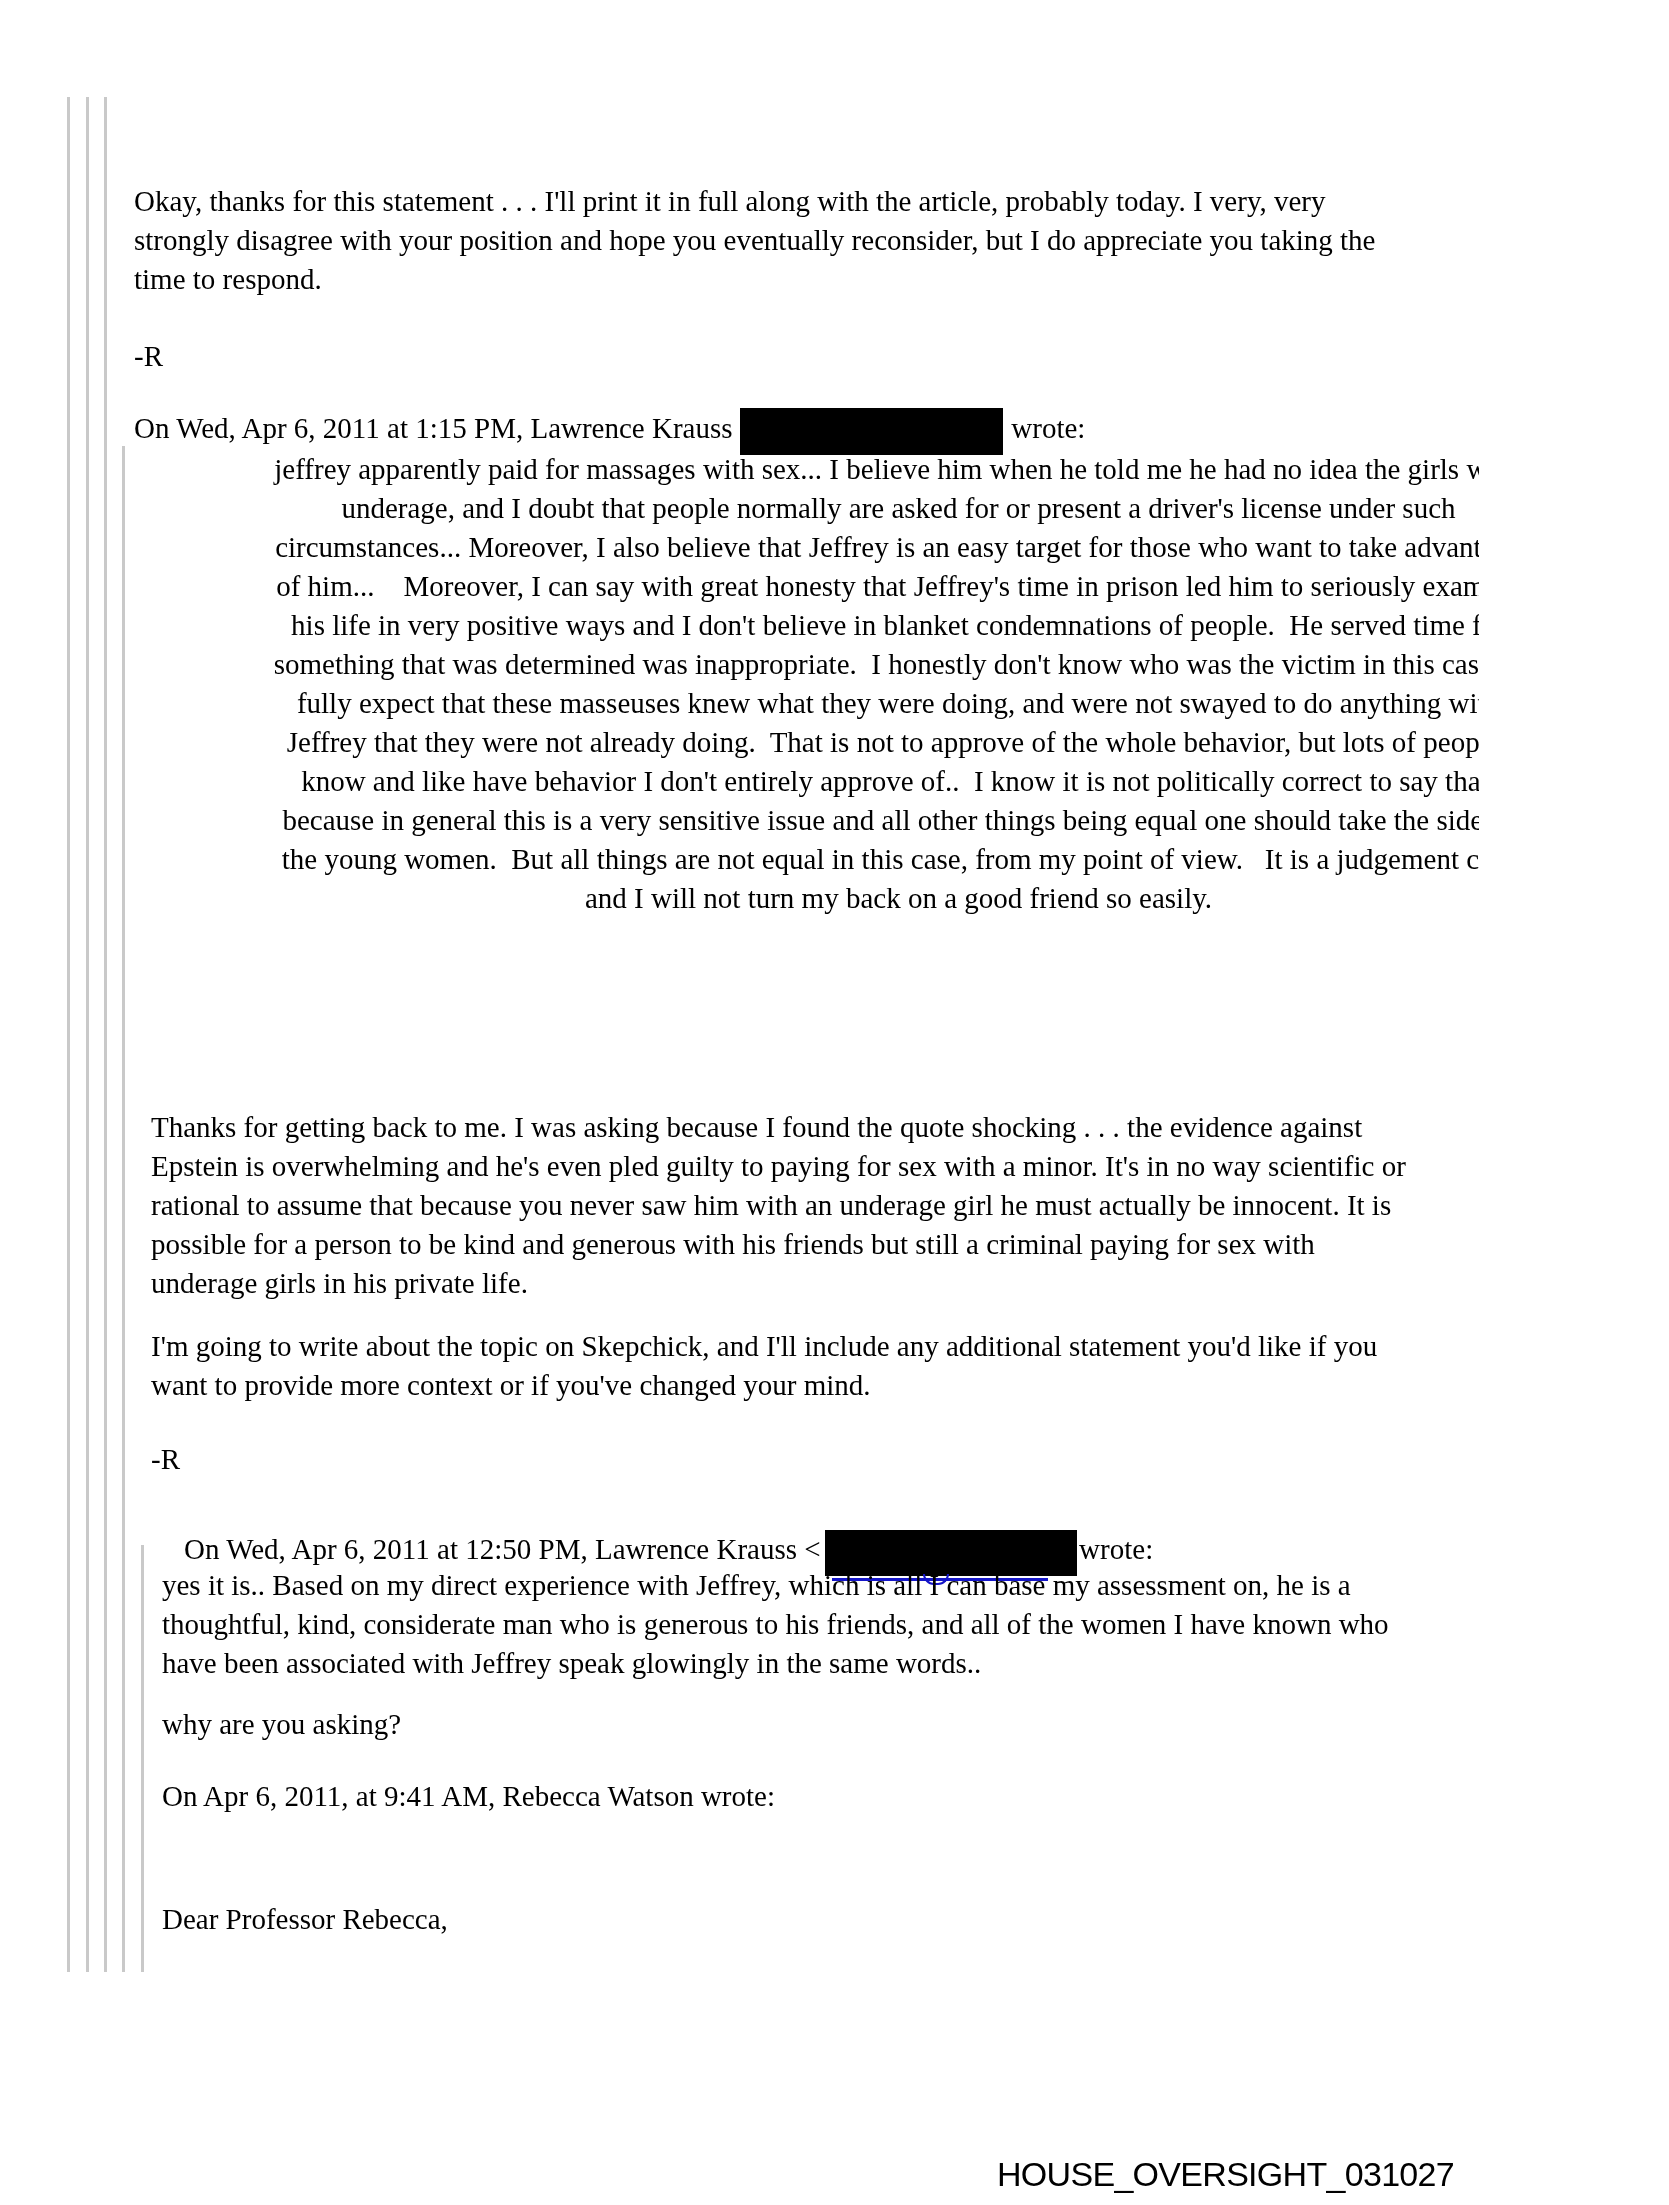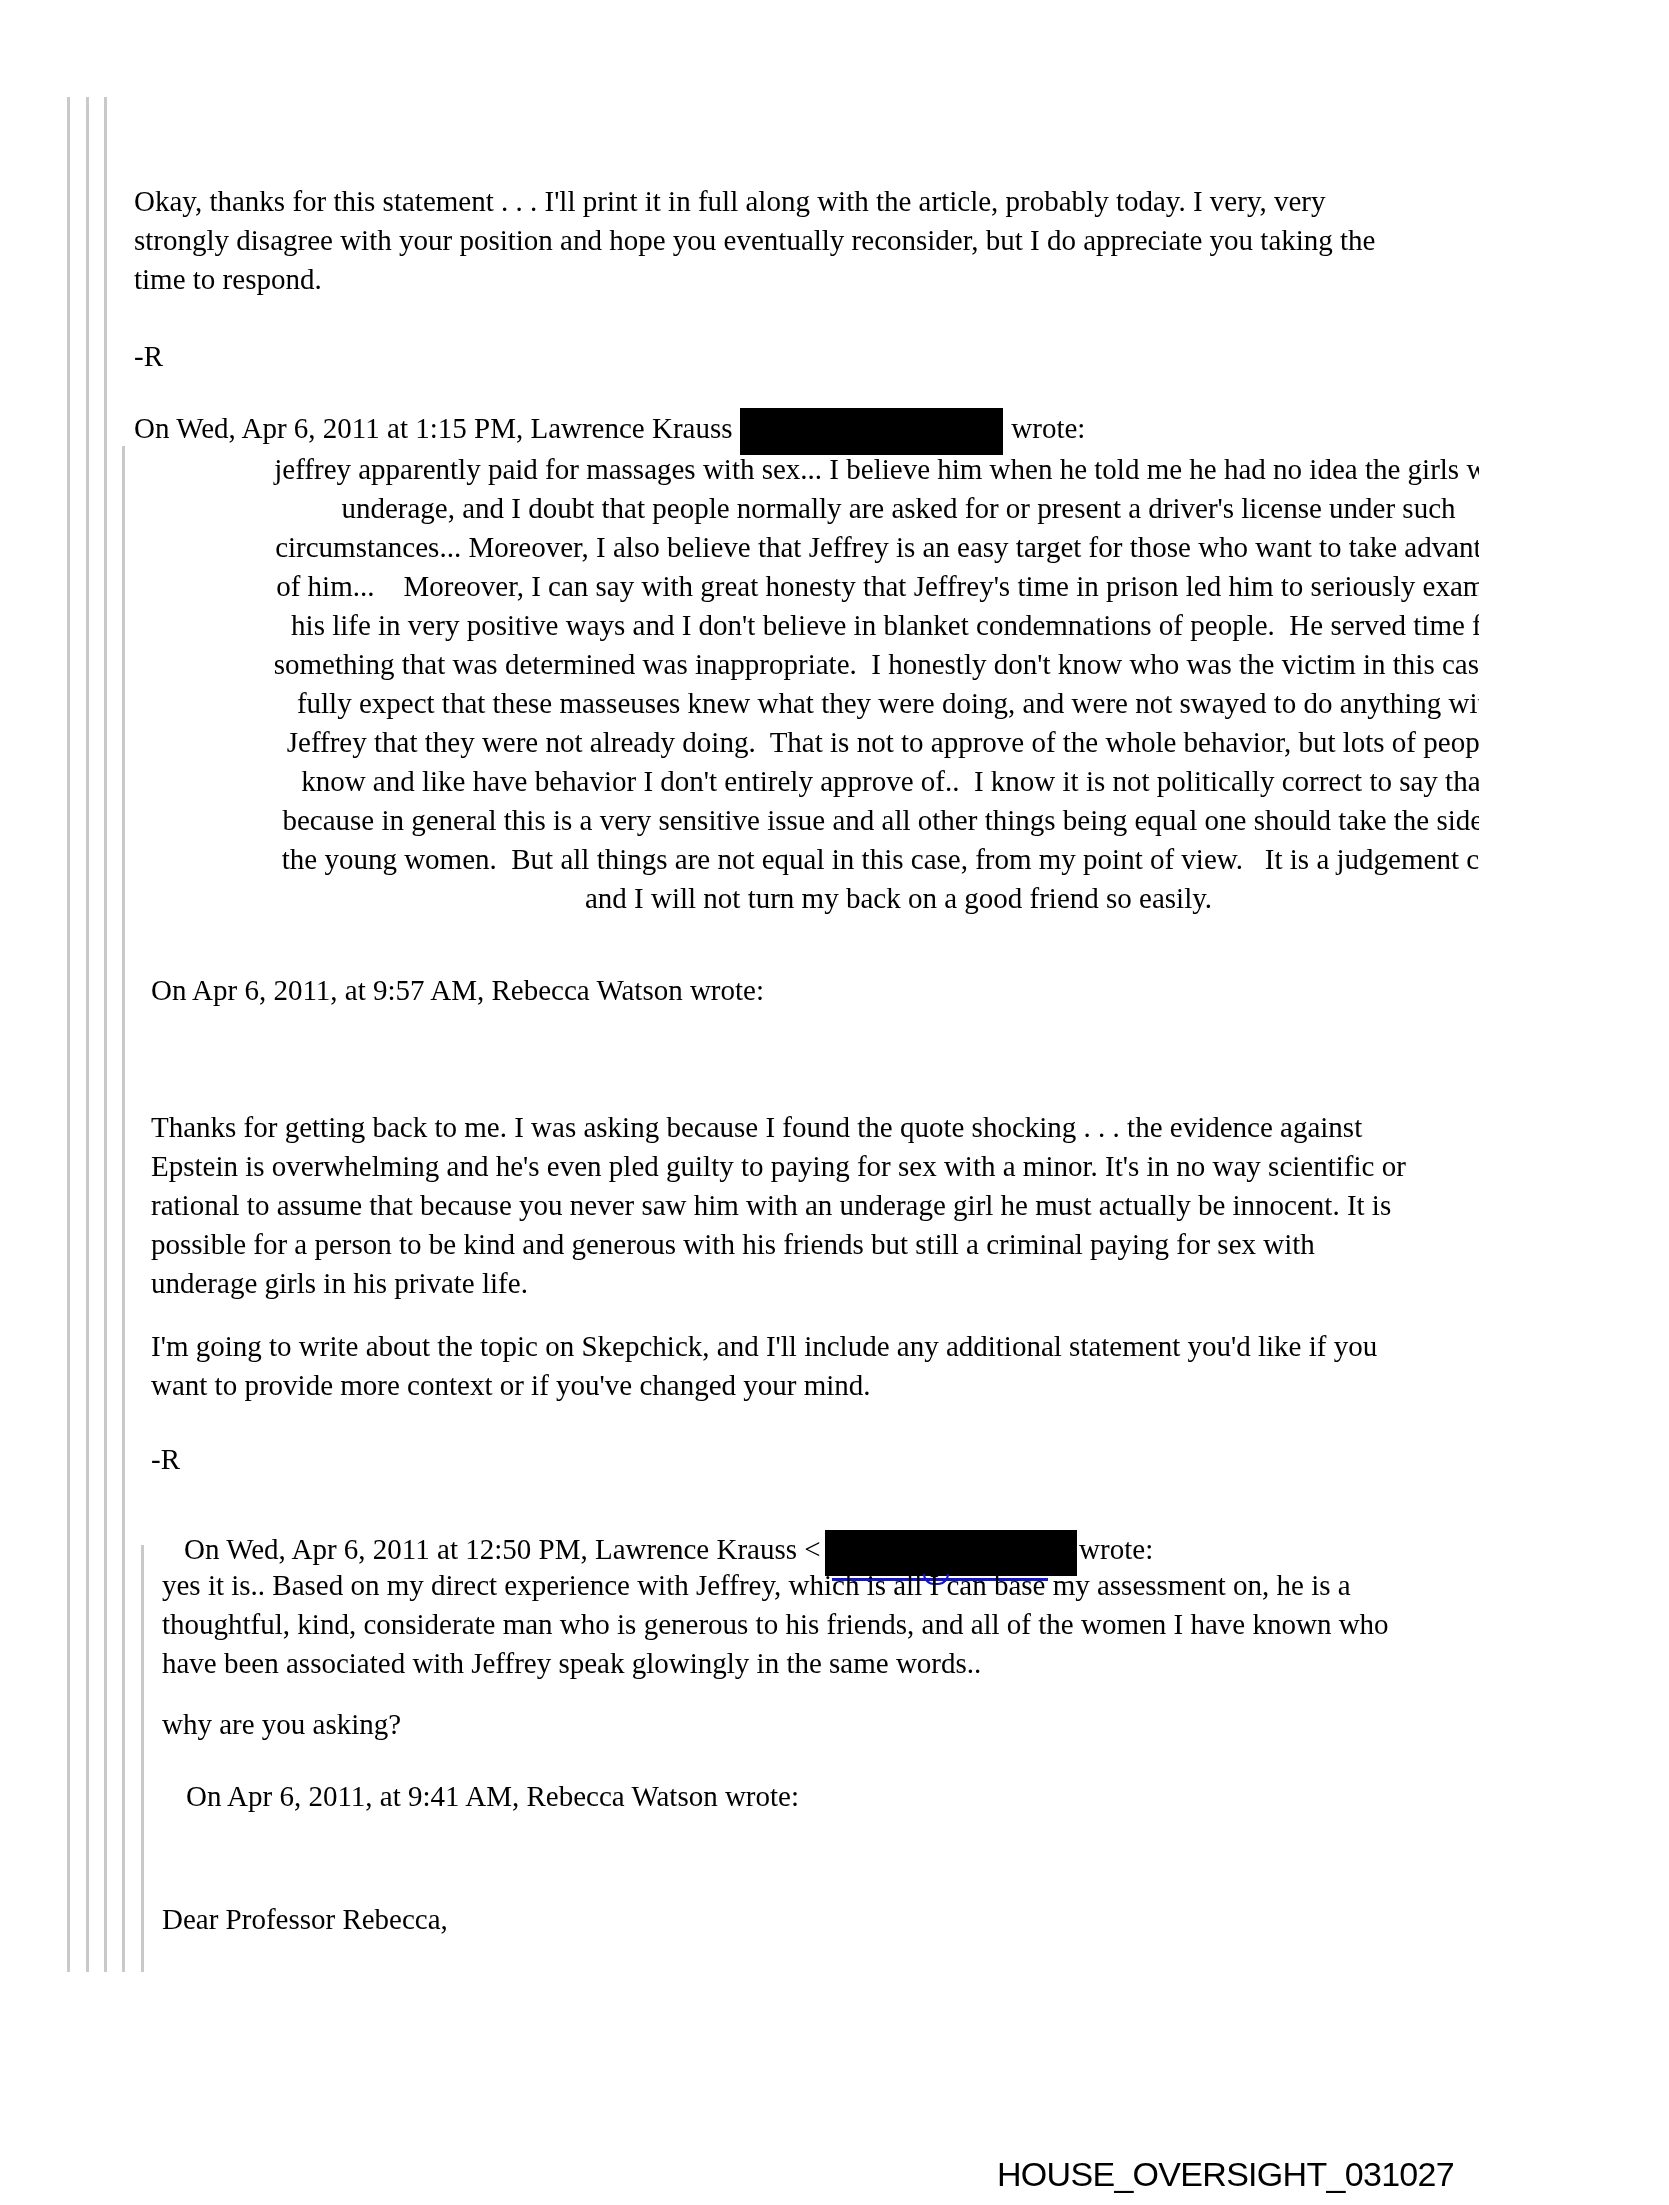--- a/index.html
+++ b/index.html
@@ -95,21 +95,20 @@
 of him...    Moreover, I can say with great honesty that Jeffrey's time in prison led him to seriously examine
 his life in very positive ways and I don't believe in blanket condemnations of people.  He served time for
 something that was determined was inappropriate.  I honestly don't know who was the victim in this case.  I
 fully expect that these masseuses knew what they were doing, and were not swayed to do anything with
 Jeffrey that they were not already doing.  That is not to approve of the whole behavior, but lots of peopleI
 know and like have behavior I don't entirely approve of..  I know it is not politically correct to say that,
 because in general this is a very sensitive issue and all other things being equal one should take the side of
 the young women.  But all things are not equal in this case, from my point of view.   It is a judgement call,
 and I will not turn my back on a good friend so easily.</div>
 
-  <div class="hdr" style="left:151px; top:971px;">On Apr 6, 2011, at 9:57 AM, Rebecca Watson wrote:</div>
 
   <div class="txt" style="left:151px; top:1108px; width:1499px;">Thanks for getting back to me. I was asking because I found the quote shocking . . . the evidence against
 Epstein is overwhelming and he's even pled guilty to paying for sex with a minor. It's in no way scientific or
 rational to assume that because you never saw him with an underage girl he must actually be innocent. It is
 possible for a person to be kind and generous with his friends but still a criminal paying for sex with
 underage girls in his private life.</div>
 
   <div class="txt" style="left:151px; top:1327px; width:1499px;">I'm going to write about the topic on Skepchick, and I'll include any additional statement you'd like if you
 want to provide more context or if you've changed your mind.</div>
 
@@ -118,20 +117,20 @@
   <div class="hdr" style="left:151px; top:1530px;margin-left:33px;">
     <span>On Wed, Apr 6, 2011 at 12:50 PM, Lawrence Krauss &lt;</span><span class="redact linked"><span class="link-underline"></span><span class="link-glyph"></span></span><span>wrote:</span>
   </div>
 
   <div class="txt" style="left:162px; top:1566px; width:1492px;">yes it is.. Based on my direct experience with Jeffrey, which is all I can base my assessment on, he is a
 thoughtful, kind, considerate man who is generous to his friends, and all of the women I have known who
 have been associated with Jeffrey speak glowingly in the same words..</div>
 
   <div class="txt" style="left:162px; top:1705px;">why are you asking?</div>
 
-  <div class="hdr" style="left:162px; top:1777px;margin-left:24px;">On Apr 6, 2011, at 9:41 AM, Rebecca Watson wrote:</div>
+  <div class="hdr" style="left:162px; top:1777px;">On Apr 6, 2011, at 9:41 AM, Rebecca Watson wrote:</div>
 
   <div class="txt" style="left:162px; top:1900px;">Dear Professor Rebecca,</div>
 
   <div class="footer">HOUSE_OVERSIGHT_031027</div>
 
 </div>
 
 
 </body></html>

